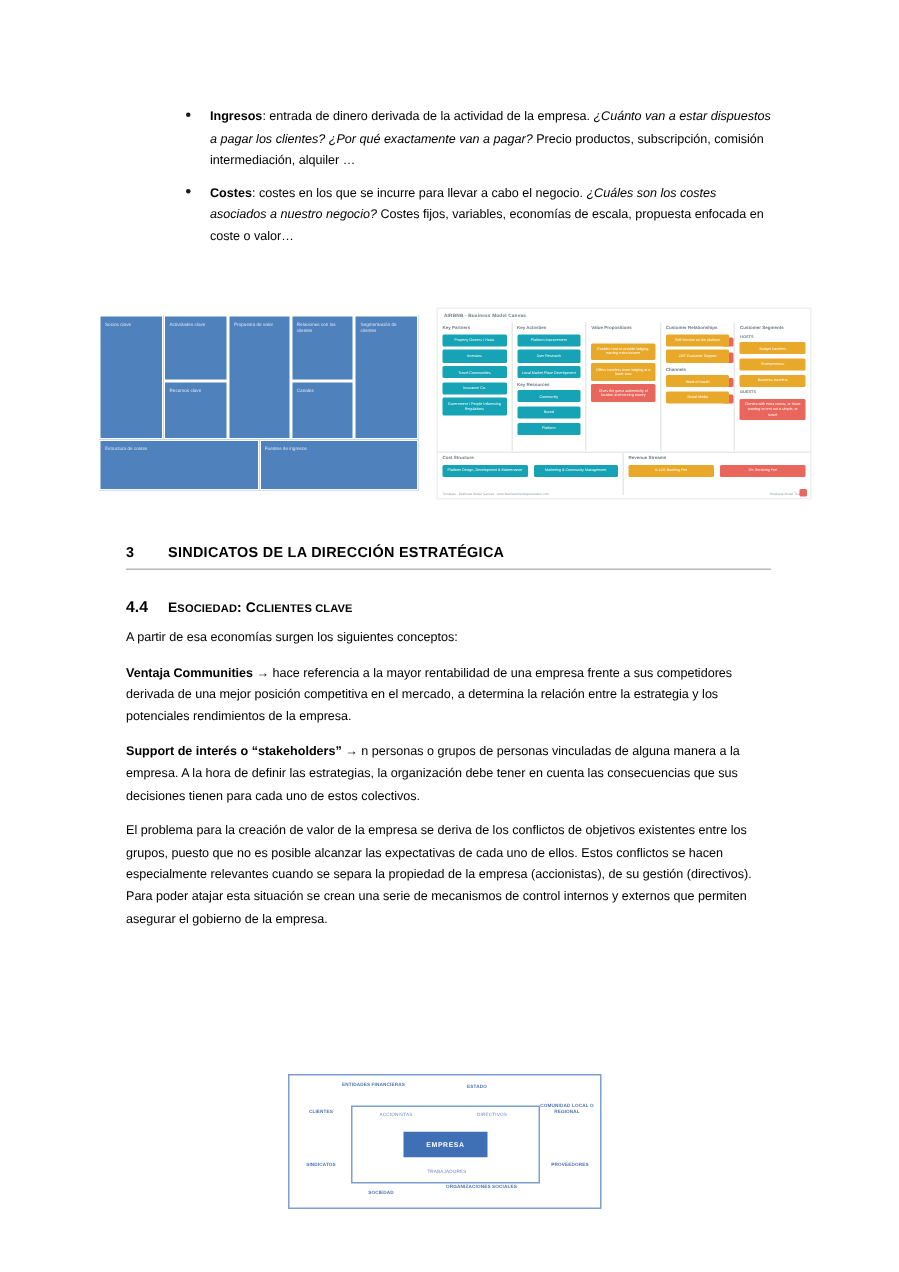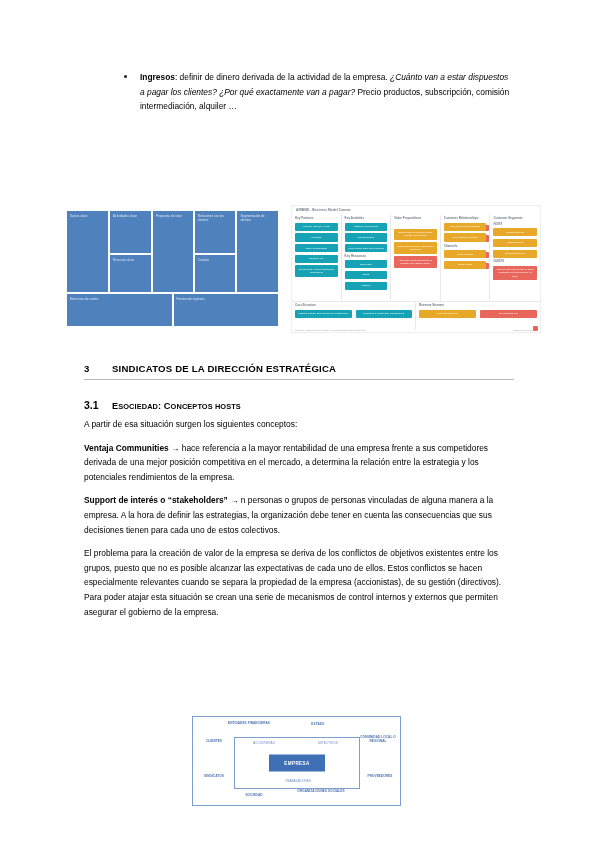--- a/index.html
+++ b/index.html
@@ -103,21 +103,24 @@
   .stk .ilbl{position:absolute;color:#6d8cc4;font-size:3.1px;line-height:4px;text-align:center;letter-spacing:.1px;}
 </style>
 </head>
 <body>
 
 <div class="page">
 
   <div class="tbody" style="top:70px;">
     <ul class="blist">
       <li>
-        <b>Ingresos</b><span>: definir de dinero derivada de la actividad de la empresa. </span><i>¿Cuánto van a estar dispuestos a pagar los clientes? ¿Por qué exactamente van a pagar?</i><span> Precio productos, subscripción, comisión intermediación, alquiler …</span>
+        <b>Ingresos</b><span>: entrada de dinero derivada de la actividad de la empresa. </span><i>¿Cuánto van a estar dispuestos a pagar los clientes? ¿Por qué exactamente van a pagar?</i><span> Precio productos, subscripción, comisión intermediación, alquiler …</span>
+      </li>
+      <li>
+        <b>Costes</b><span>: costes en los que se incurre para llevar a cabo el negocio. </span><i>¿Cuáles son los costes asociados a nuestro negocio?</i><span> Costes fijos, variables, economías de escala, propuesta enfocada en coste o valor…</span>
       </li>
     </ul>
   </div>
 
   <div class="bmc">
     <div class="grid">
 
       <div class="cell" style="left:0;top:0;width:20.2%;height:71%;">
         <span>Socios clave</span>
       </div>
@@ -244,27 +247,27 @@
   <div class="h1wrap" style="top:363px;">
     <div class="h1row">
       <span class="h1num">3</span>
       <span>SINDICATOS DE LA DIRECCIÓN ESTRATÉGICA</span>
     </div>
     <div class="h1rule"></div>
   </div>
 
   <div class="h2wrap" style="top:399px;">
     <div class="h2row">
-      <span class="h2num">3.1</span>
-      <span class="h2txt"><span>E</span><span class="sc">SOCIEDAD</span><span>: </span><span>C</span><span class="sc">ONCEPTOS HOSTS</span></span>
+      <span class="h2num">4.4</span>
+      <span class="h2txt"><span>E</span><span class="sc">SOCIEDAD</span><span>: </span><span>C</span><span class="sc">CLIENTES CLAVE</span></span>
     </div>
   </div>
 
   <div class="tbody" style="left:84px;width:430px;top:417px;">
-    <p><span>A partir de esa situación surgen los siguientes conceptos:</span></p>
+    <p><span>A partir de esa economías surgen los siguientes conceptos:</span></p>
     <p><b>Ventaja Communities</b><span> → </span><span>hace referencia a la mayor rentabilidad de una empresa frente a sus competidores derivada de una mejor posición competitiva en el mercado, a determina la relación entre la estrategia y los potenciales rendimientos de la empresa.</span></p>
     <p><b>Support de interés o “stakeholders”</b><span> → </span><span>n personas o grupos de personas vinculadas de alguna manera a la empresa. A la hora de definir las estrategias, la organización debe tener en cuenta las consecuencias que sus decisiones tienen para cada uno de estos colectivos.</span></p>
     <p><span>El problema para la creación de valor de la empresa se deriva de los conflictos de objetivos existentes entre los grupos, puesto que no es posible alcanzar las expectativas de cada uno de ellos. Estos conflictos se hacen especialmente relevantes cuando se separa la propiedad de la empresa (accionistas), de su gestión (directivos). Para poder atajar esta situación se crean una serie de mecanismos de control internos y externos que permiten asegurar el gobierno de la empresa.</span></p>
   </div>
 
   <div class="stk">
 
     <div class="lbl" style="left:30px;top:4px;width:52px;">ENTIDADES FINANCIERAS</div>
     <div class="lbl" style="left:108px;top:5px;width:34px;">ESTADO</div>
     <div class="lbl" style="left:4px;top:22px;width:34px;">CLIENTES</div>

